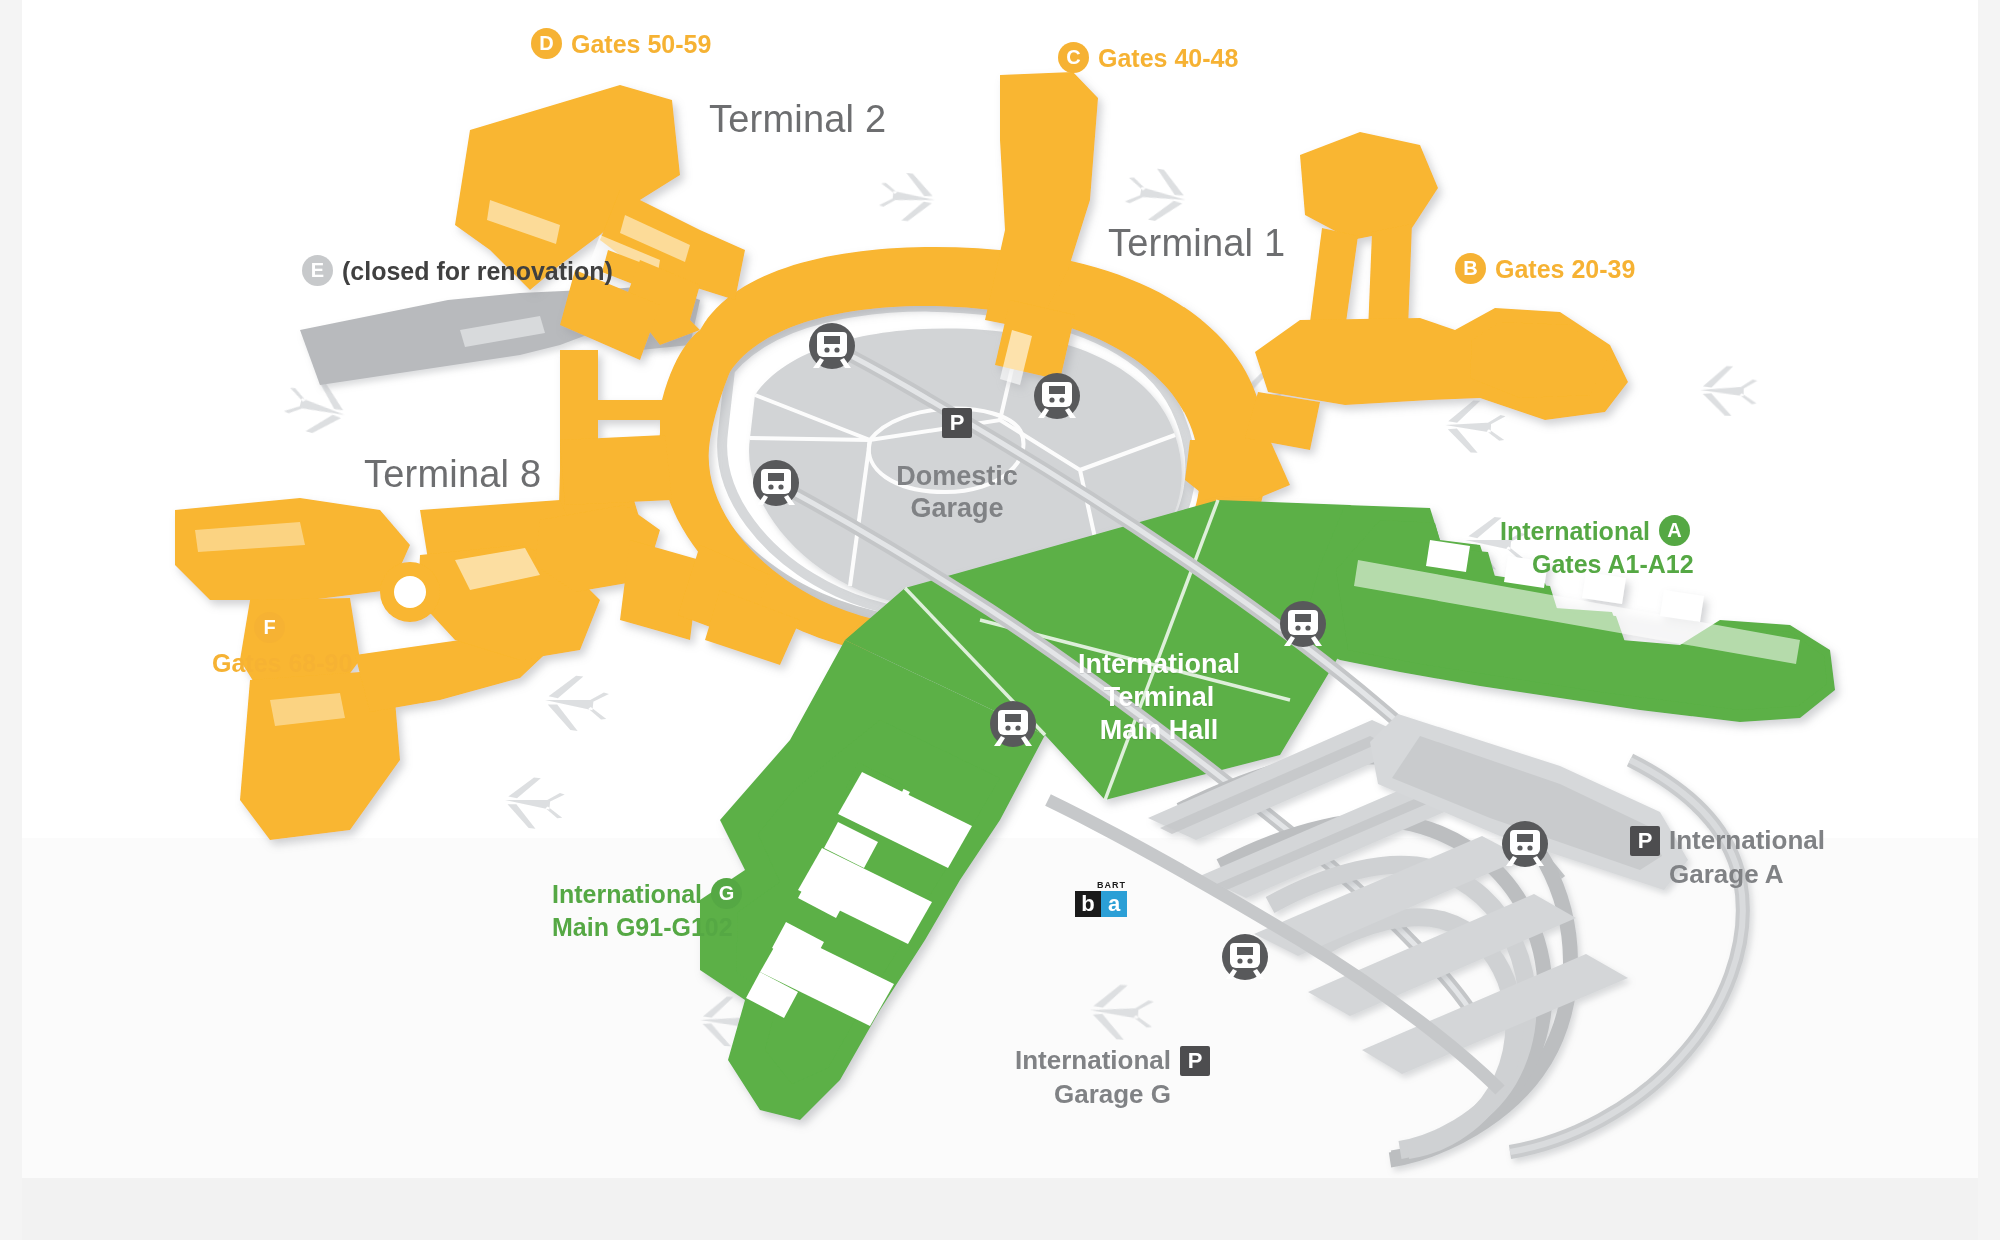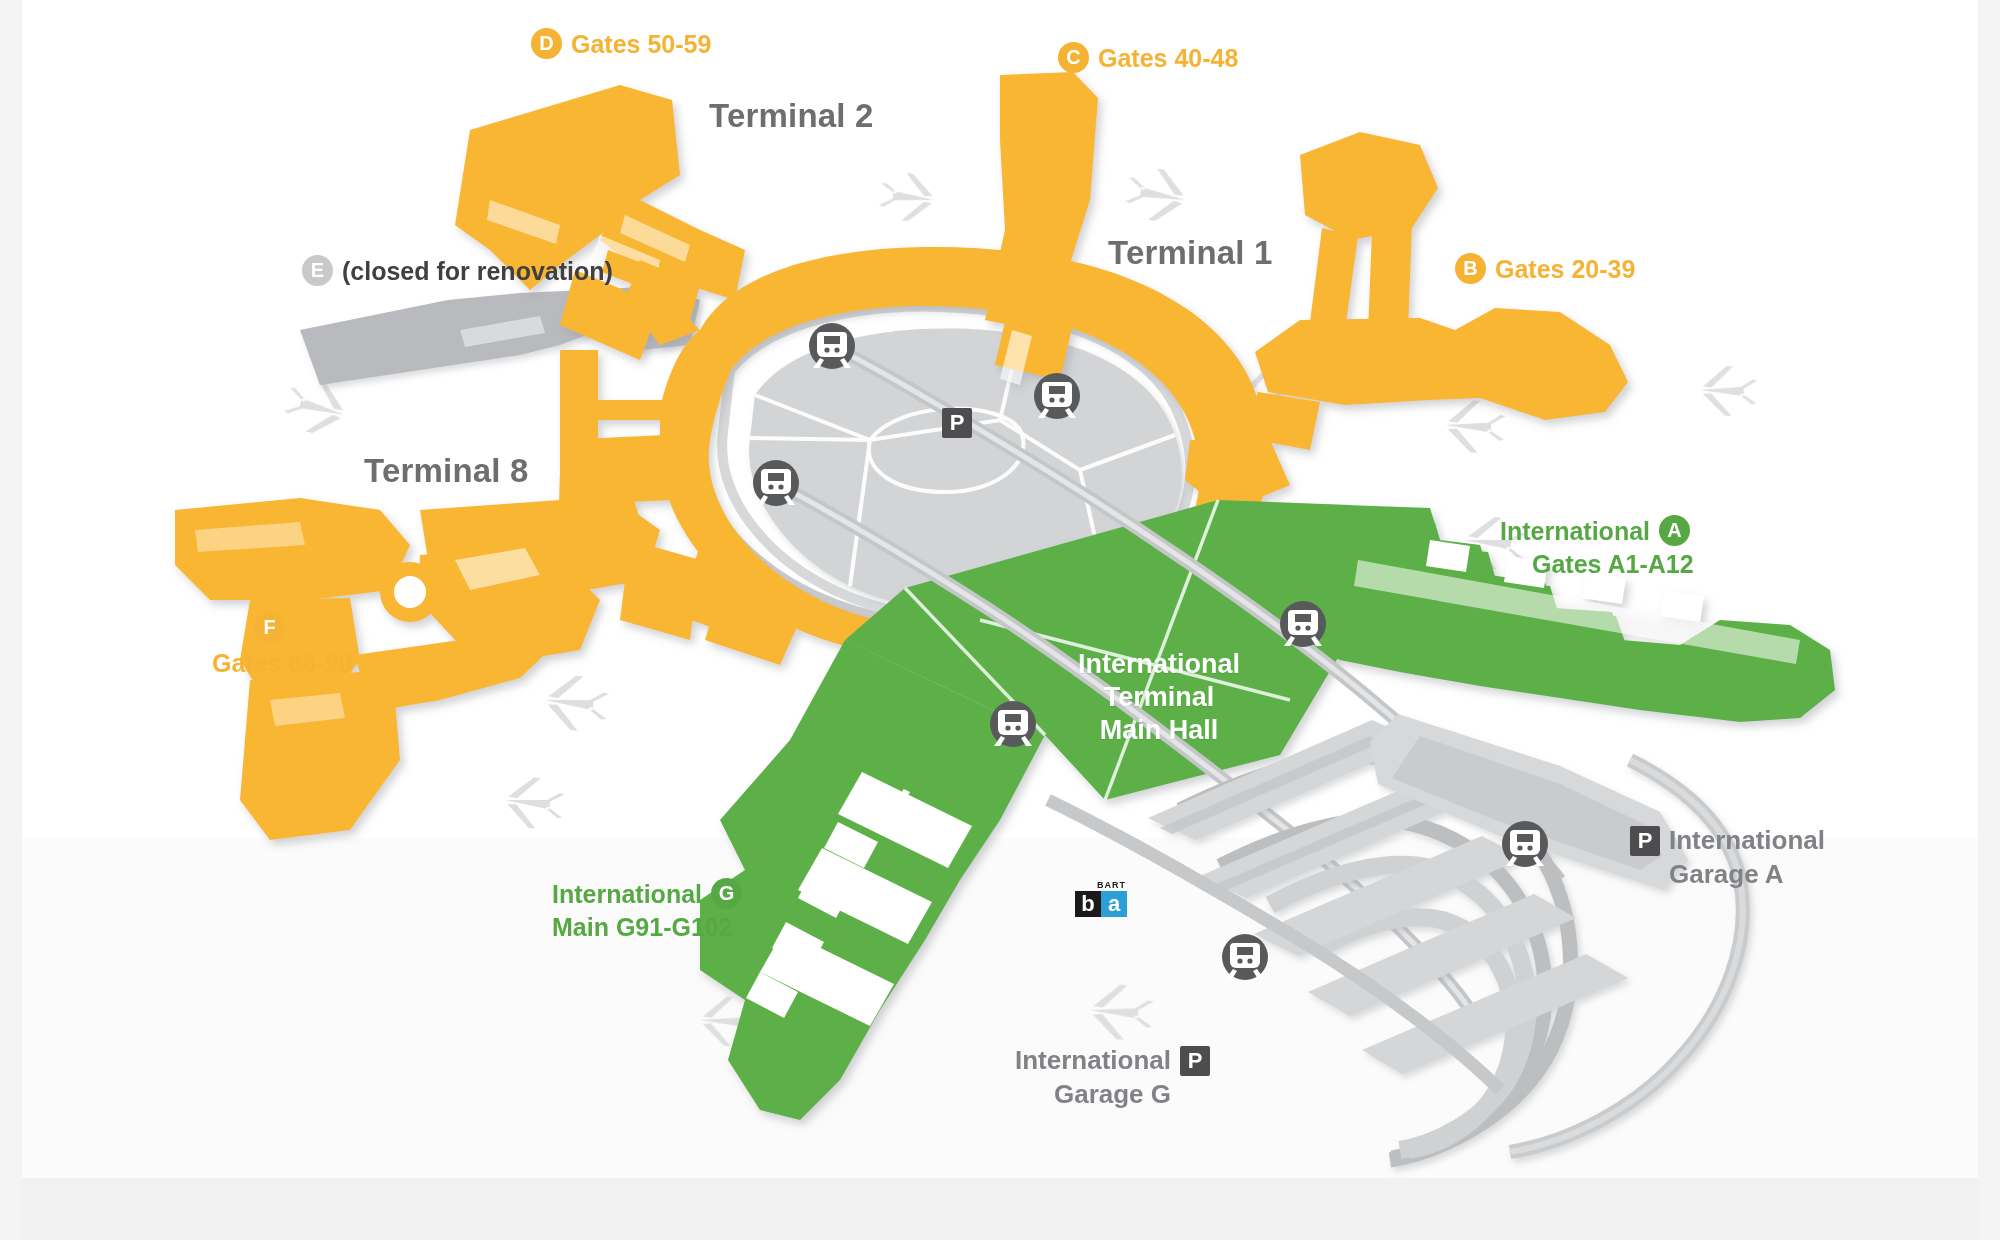--- a/index.html
+++ b/index.html
@@ -1,21 +1,21 @@
 <!DOCTYPE html>
 <html><head>
 <meta charset="utf-8">
 <style>
   html,body{margin:0;padding:0;background:#ffffff;}
   body{width:2000px;height:1240px;overflow:hidden;
        font-family:"Liberation Sans", sans-serif;}
   #map-root{position:relative;width:2000px;height:1240px;background:#ffffff;}
   #map-svg{position:absolute;left:0;top:0;width:2000px;height:1240px;}
   .lbl{position:absolute;white-space:nowrap;line-height:1.12;}
-  .lbl-terminal{color:#6d6e70;font-size:33px;font-weight:bold;letter-spacing:.2px;}
+  .lbl-terminal{color:#6d6e70;font-size:38px;font-weight:normal;letter-spacing:.2px;}
   .lbl-orange{color:#f6b233;font-size:25px;font-weight:bold;}
   .lbl-green{color:#55a844;font-size:25px;font-weight:bold;}
   .lbl-gray{color:#404040;font-size:25px;font-weight:bold;}
   .lbl-garage{color:#808285;font-size:26px;font-weight:bold;line-height:1.22;}
   .lbl-white{color:#ffffff;font-size:27px;font-weight:bold;text-align:center;line-height:1.22;
              text-shadow:0 1px 1px rgba(0,0,0,.10);}
   .lbl-domestic{color:#808285;font-size:27px;font-weight:bold;text-align:center;line-height:1.2;}
   .badge{display:inline-block;width:31px;height:31px;border-radius:50%;
          color:#fff;font-size:20px;font-weight:bold;text-align:center;
          line-height:31px;vertical-align:-5px;}
@@ -320,21 +320,21 @@
 
   <div class="lbl lbl-terminal" style="left:709px;top:98px;">Terminal 2</div>
 
   <div class="lbl" style="left:1058px;top:42px;">
     <span class="row">
       <span class="badge badge-orange">C</span>
       <span class="lbl-orange">Gates 40-48</span>
     </span>
   </div>
 
-  <div class="lbl lbl-terminal" style="left:1108px;top:235px;text-align:center;">Terminal 1</div>
+  <div class="lbl lbl-terminal" style="left:1108px;top:222px;text-align:center;">Terminal 1</div>
 
   <div class="lbl" style="left:1455px;top:253px;">
     <span class="row">
       <span class="badge badge-orange">B</span>
       <span class="lbl-orange">Gates 20-39</span>
     </span>
   </div>
 
   <div class="lbl" style="left:302px;top:255px;">
     <span class="row">
@@ -348,20 +348,24 @@
   <div class="lbl" style="left:212px;top:612px;text-align:left;">
     <div style="padding-left:42px;">
       <span class="badge badge-orange">F</span>
     </div>
     <div class="lbl-orange" style="margin-top:6px;">Gates 68-90</div>
   </div>
 
   <div class="lbl" style="left:862px;top:408px;width:190px;text-align:center;">
     <span class="pbadge">P</span>
   </div>
+  <div class="lbl lbl-domestic" style="left:852px;top:460px;width:210px;">
+    <div>Domestic</div>
+    <div>Garage</div>
+  </div>
 
   <div class="lbl" style="left:1500px;top:515px;">
     <div class="row">
       <span class="lbl-green">International</span>
       <span class="badge badge-green">A</span>
     </div>
     <div class="lbl-green" style="margin-top:4px;margin-left:32px;">Gates A1-A12</div>
   </div>
 
   <div class="lbl lbl-white" style="left:1044px;top:648px;width:230px;">

